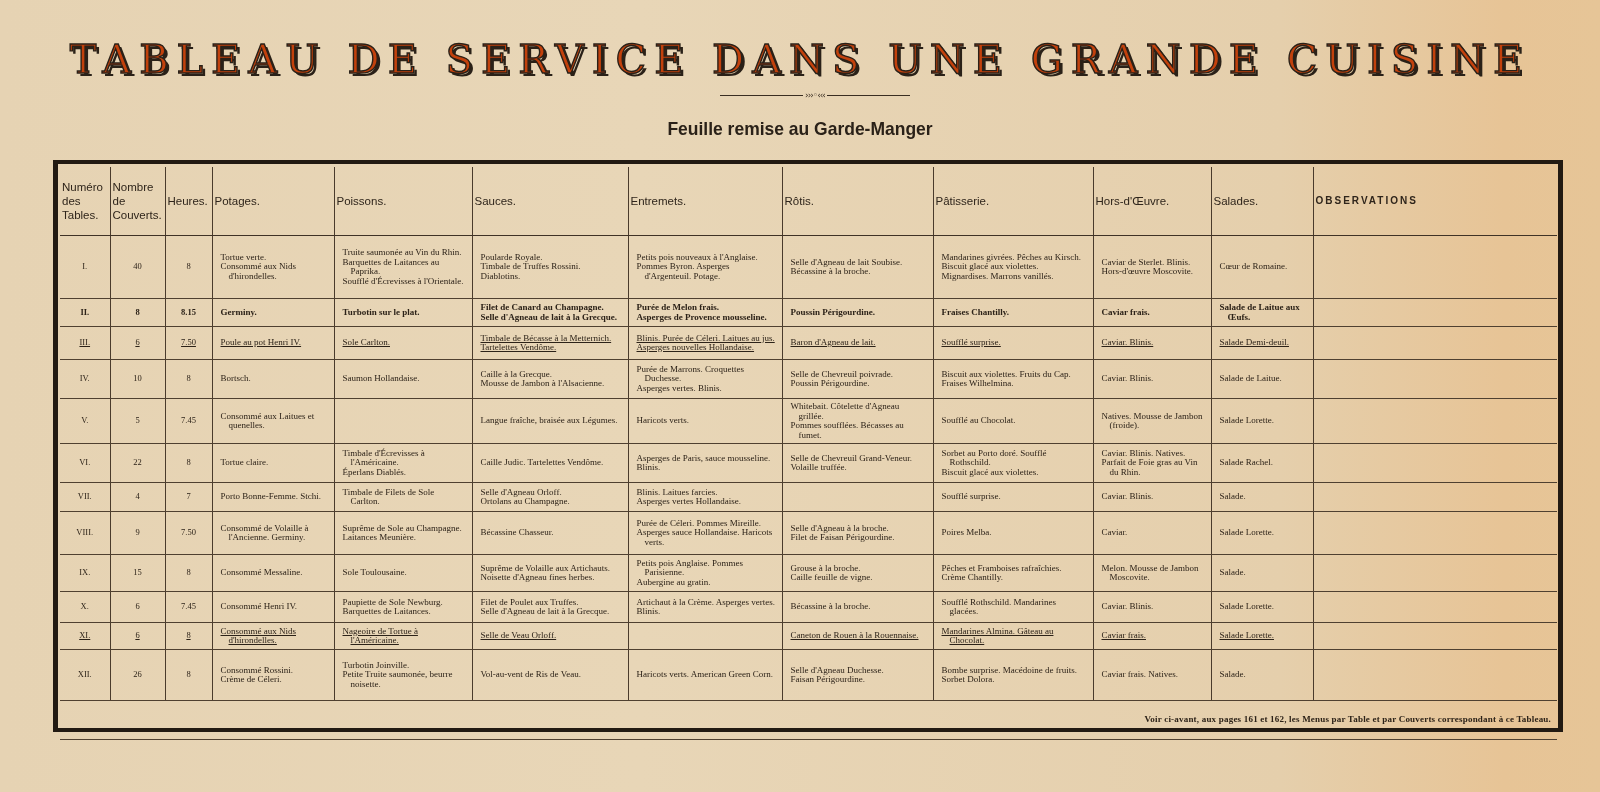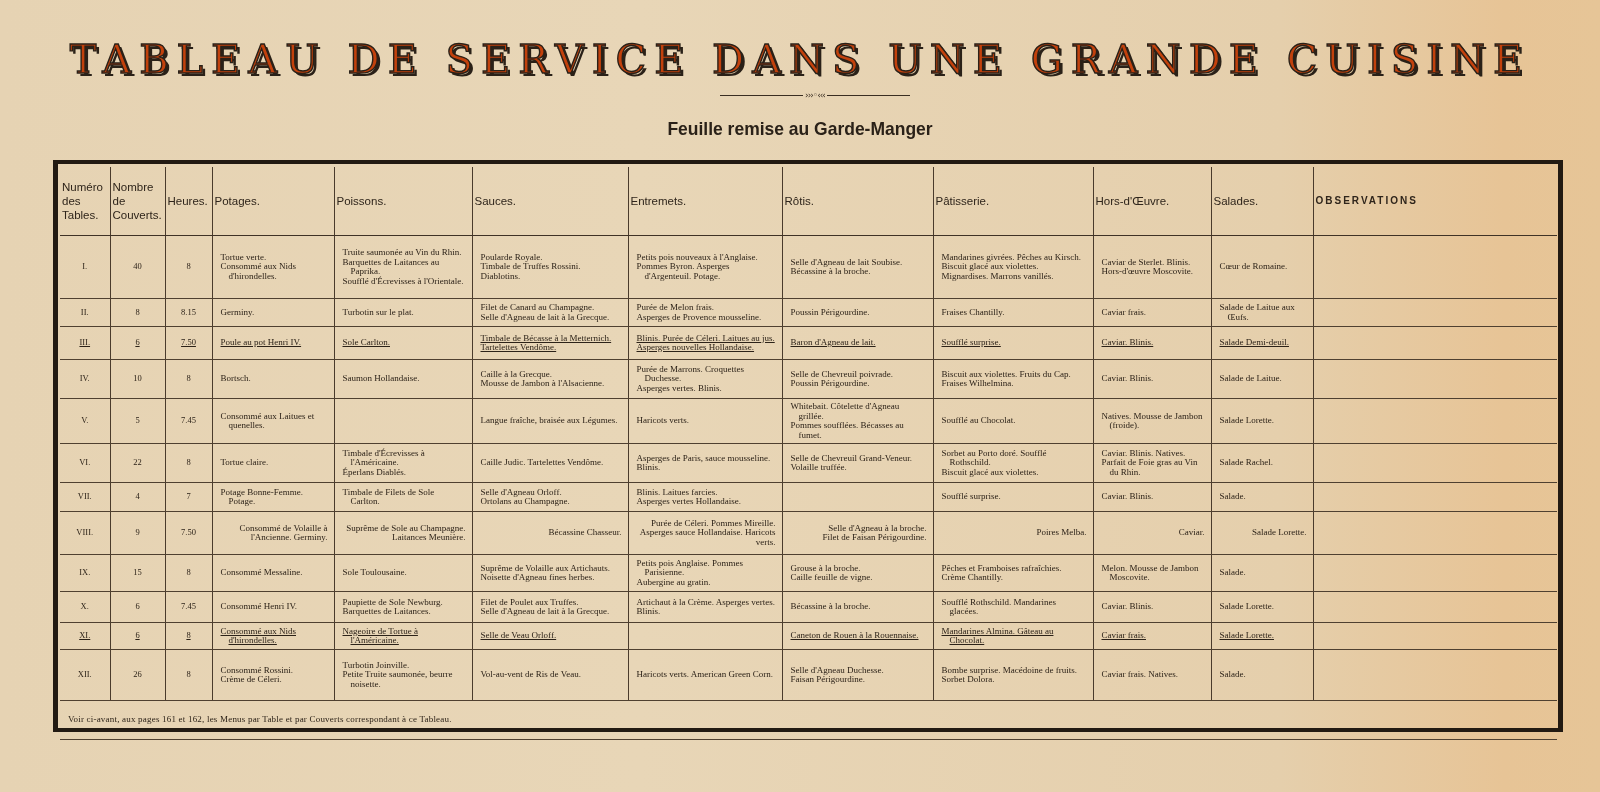--- a/index.html
+++ b/index.html
@@ -52,28 +52,28 @@
   table.service td {
     font-size: 9px; line-height: 9.5px; padding: 2px 6px 2px 8px;
     vertical-align: middle;
     border-left: 1.2px solid #4a3b2c; border-bottom: 1.3px solid #4f4030;
     color: #2c2218;
   }
   table.service tr > :first-child { border-left: none; }
   table.service td.num { text-align: center; padding: 0; font-size: 8.5px; }
   .dish { display: block; padding-left: 8px; text-indent: -8px; }
   .footer-row td {
-    height: 34px; text-align: left; font-size: 11px; font-weight: normal;
+    height: 34px; text-align: right; font-size: 11px; font-weight: bold;
     border-bottom: none; border-left: none; letter-spacing: 0.2px;
     border-top: 1.6px solid #3f3226;
   }
   .r1 td { height: 58px; }
-  .r2 td { height: 23px; } .r3 td { height: 28px; text-decoration: underline; } .r4 td { height: 34px; }
+  .r2 td { height: 23px; font-weight: bold; } .r3 td { height: 28px; text-decoration: underline; } .r4 td { height: 34px; }
   .r5 td { height: 40px; } .r6 td { height: 34px; } .r7 td { height: 24px; }
-  .r8 td { height: 38px; text-align: right; } .r9 td { height: 32px; } .r10 td { height: 26px; }
+  .r8 td { height: 38px; } .r9 td { height: 32px; } .r10 td { height: 26px; }
   .r11 td { height: 22px; text-decoration: underline; } .r12 td { height: 46px; }
 </style>
 </head>
 <body>
 
 <div class="title">TABLEAU DE SERVICE DANS UNE GRANDE CUISINE</div>
 <div class="ornament">
   <span class="line"></span>
   <span class="knot">›››◦‹‹‹</span>
   <span class="line"></span>
@@ -314,21 +314,21 @@
         <td>
           <span class="dish">Salade Rachel.</span>
         </td>
         <td></td>
       </tr>
       <tr class="r7">
         <td class="num">VII.</td>
         <td class="num">4</td>
         <td class="num">7</td>
         <td>
-          <span class="dish">Potage Bonne-Femme. Potage.</span>
+          <span class="dish">Porto Bonne-Femme. Stchi.</span>
         </td>
         <td>
           <span class="dish">Timbale de Filets de Sole Carlton.</span>
         </td>
         <td>
           <span class="dish">Selle d'Agneau Orloff.</span>
           <span class="dish">Ortolans au Champagne.</span>
         </td>
         <td>
           <span class="dish">Blinis. Laitues farcies.</span>

